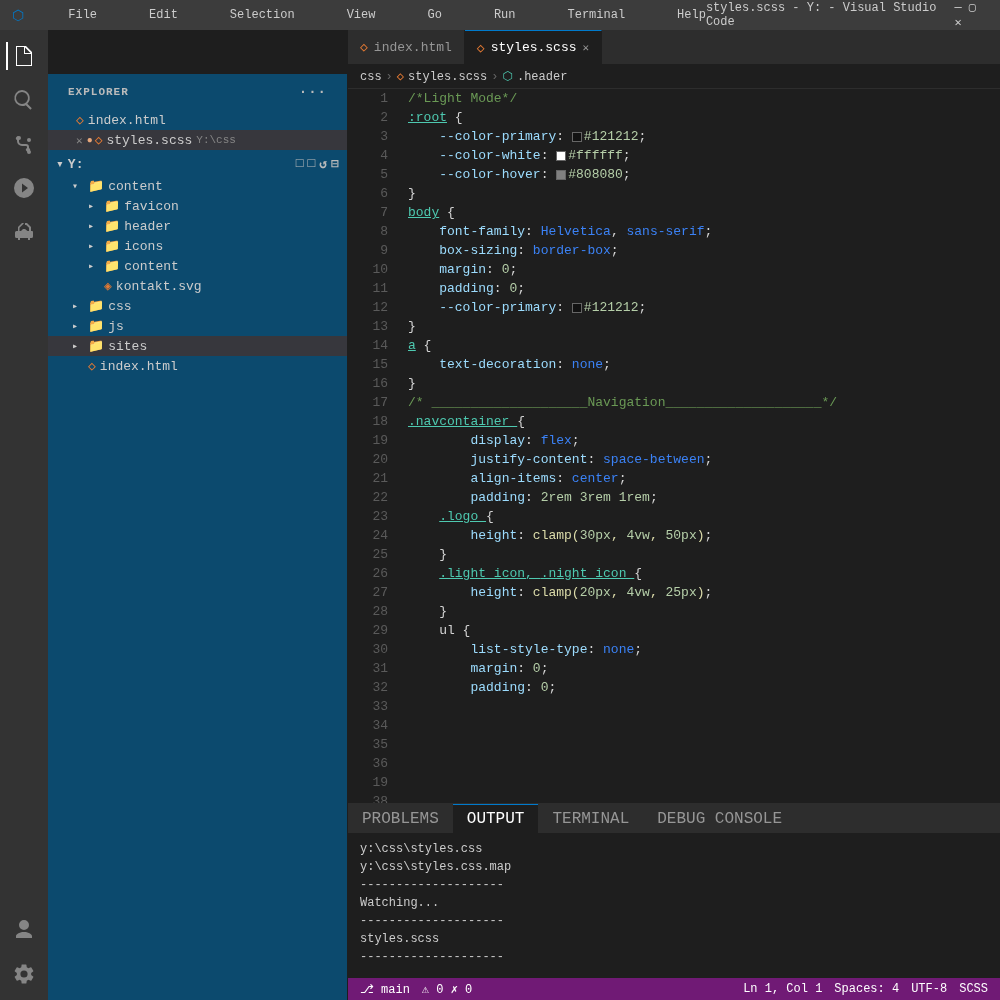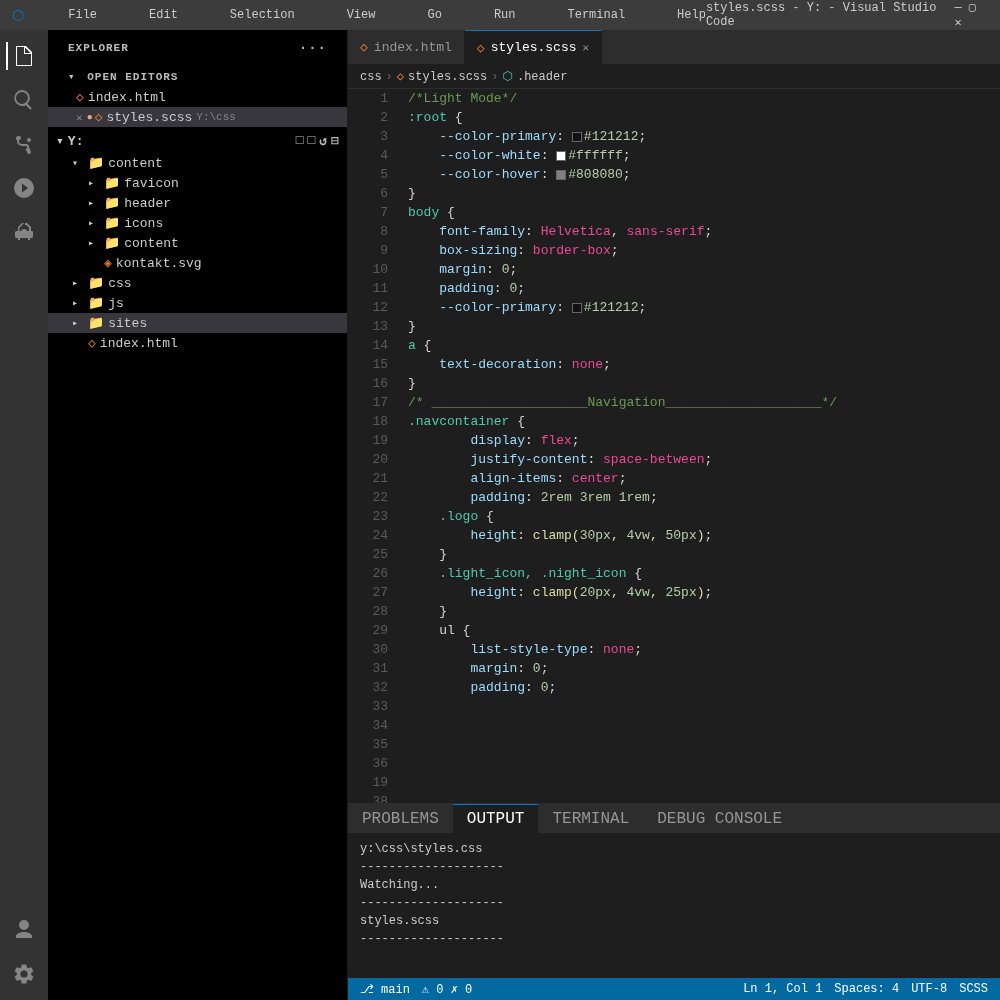--- a/index.html
+++ b/index.html
@@ -73,25 +73,26 @@
       display: flex;
       flex-direction: column;
       align-items: center;
       gap: 8px;
       padding-bottom: 8px;
     }
 
     
     .sidebar {
       width: 300px;
-      background: #000000;
+      background: #0c4a6e;
       display: flex;
       flex-direction: column;
       border-right: 1px solid #1e1e1e;
       overflow: hidden;
+      margin-top: 44px;
     }
     .sidebar-header {
       padding: 10px 20px;
       font-size: 11px;
       font-weight: 700;
       color: #bbb;
       text-transform: uppercase;
       letter-spacing: 1px;
       display: flex;
       align-items: center;
@@ -245,23 +246,23 @@
       flex: 1;
       padding: 0 12px;
       font-size: 13px;
       line-height: 19px;
       white-space: pre;
     }
     .code-line { line-height: 19px; display: block; }
 
     
     .cm { color: #6a9955; } 
-    .sel { color: #4ec9b0; } 
+    .sel { color: #4ec9b0; text-decoration: underline; } 
     .prop { color: #9cdcfe; } 
-    .val { color: #ec4899; } 
+    .val { color: #3b82f6; } 
     .num { color: #b5cea8; } 
     .punc { color: #d4d4d4; } 
     .fn { color: #dcdcaa; }
 
     
     .panel {
       height: 175px;
       background: #1e1e1e;
       border-top: 1px solid #2d2d2d;
       display: flex;
@@ -291,21 +292,21 @@
       padding: 6px 12px;
       font-size: 12px;
       color: #ccc;
       overflow-y: auto;
       line-height: 18px;
     }
     .panel-line { display: block; line-height: 18px; }
 
     
     .status-bar {
-      background: #0369a1;
+      background: #701a75;
       height: 22px;
       display: flex;
       align-items: center;
       padding: 0 12px;
       font-size: 12px;
       color: #fff;
       justify-content: space-between;
     }
     .status-left, .status-right { display: flex; align-items: center; gap: 12px; }
   </style>
@@ -376,24 +377,20 @@
     <div class="sidebar-header">
       <span>Explorer</span>
       <div class="sidebar-header-actions">
         <span>···</span>
       </div>
     </div>
 
     <div class="sidebar-content">
 
       <div class="tree-section">
-        <div class="open-editors-header">
-          <span class="arrow-down"></span>
-          <span style="margin-left:4px;">Open Editors</span>
-        </div>
         <div class="open-editor-item">
           <span class="file-icon" style="color:#e37933;">◇</span>
           <span>index.html</span>
         </div>
         <div class="open-editor-item" style="background:#37373d;">
           <span class="close-btn">✕</span>
           <span class="dirty">●</span>
           <span class="file-icon" style="color:#e37933;">◇</span>
           <span>styles.scss</span>
           <span style="color:#858585; margin-left:4px; font-size:11px;">Y:\css</span>
@@ -540,20 +537,21 @@
 
     <div class="panel">
       <div class="panel-tabs">
         <div class="panel-tab">PROBLEMS</div>
         <div class="panel-tab active">OUTPUT</div>
         <div class="panel-tab">TERMINAL</div>
         <div class="panel-tab">DEBUG CONSOLE</div>
       </div>
       <div class="panel-content" id="panel-content">
           <span class="panel-line">y:\css\styles.css</span>
+          <span class="panel-line">y:\css\styles.css.map</span>
           <span class="panel-line">--------------------</span>
           <span class="panel-line">Watching...</span>
           <span class="panel-line">--------------------</span>
           <span class="panel-line">styles.scss</span>
           <span class="panel-line">--------------------</span>
         </div>
     </div>
 
     <div class="status-bar">
       <div class="status-left">

